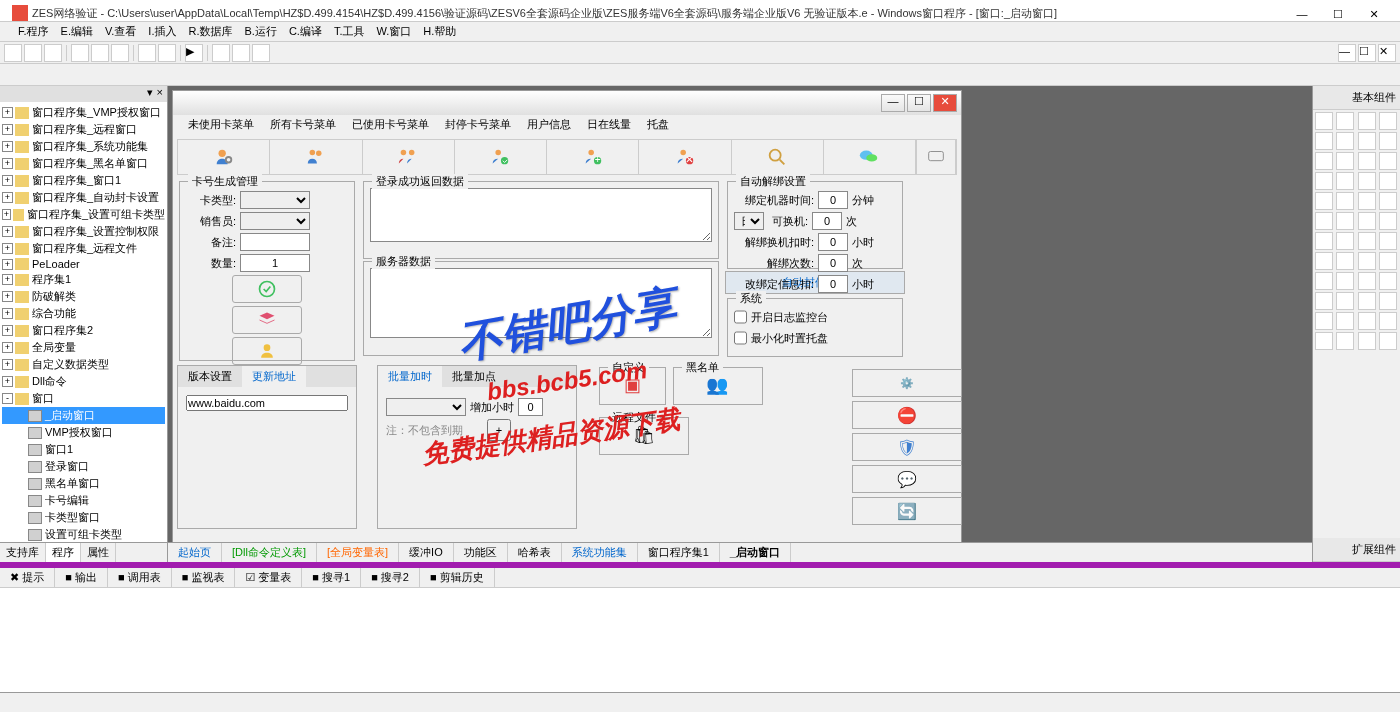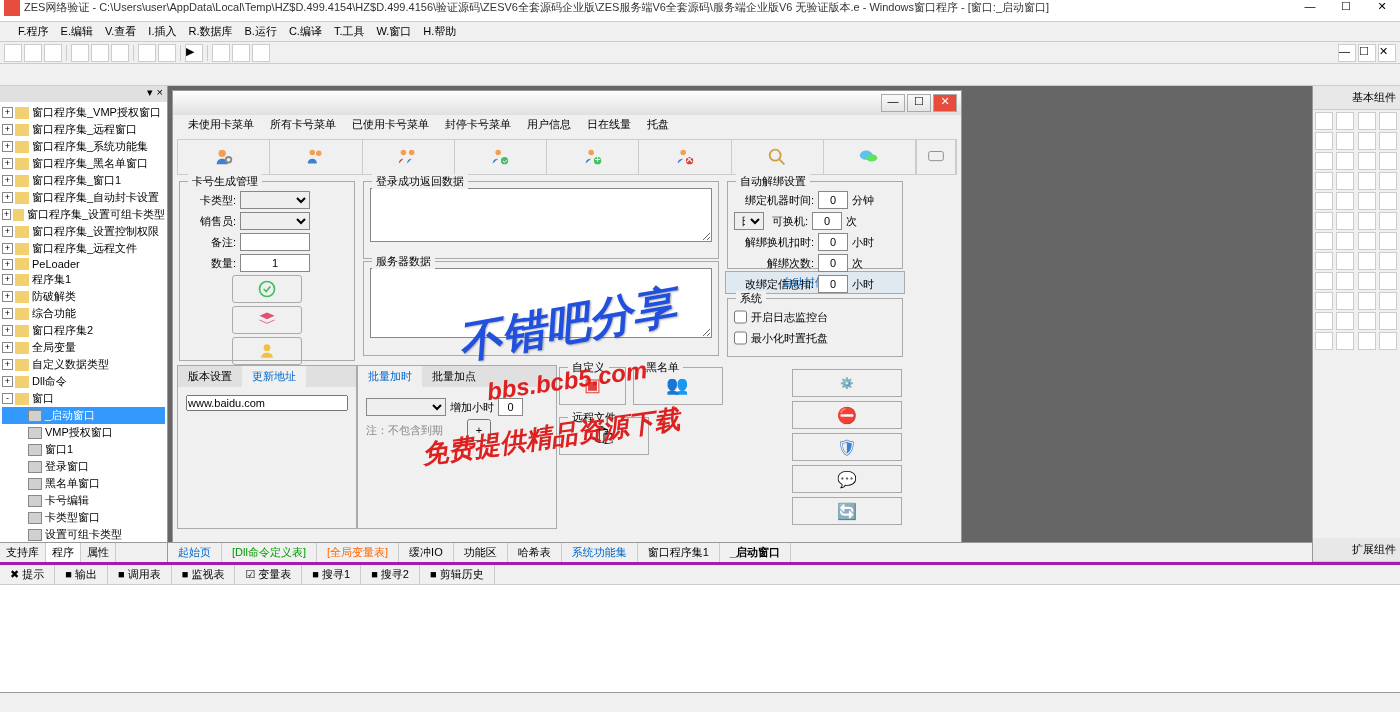--- a/index.html
+++ b/index.html
@@ -1,17 +1,17 @@
 <!DOCTYPE html>
 <html><head>
 <meta charset="utf-8">
 <style>
 *{margin:0;padding:0;box-sizing:border-box;font-family:"Microsoft YaHei",SimSun,sans-serif;font-size:11px}
 body{background:#f0f0f0;width:1400px;height:712px;overflow:hidden;position:relative}
-.titlebar{height:22px;background:#fff;display:flex;align-items:flex-start;padding:0 4px;border-bottom:1px solid #ccc}
+.titlebar{height:22px;background:#fff;display:flex;align-items:flex-end;padding:0 12px;border-bottom:1px solid #ccc}
 .titlebar .icon{width:16px;height:16px;background:#e74c3c;margin-right:4px}
 .titlebar .title{flex:1;color:#333}
 .titlebar .winbtns{display:flex;gap:8px}
 .titlebar .winbtns span{width:28px;text-align:center;cursor:pointer}
 .menubar{height:20px;background:#f0f0f0;display:flex;padding:0 12px;border-bottom:1px solid #ccc}
 .menubar .mi{padding:2px 6px;cursor:pointer}
 .toolbar{height:22px;background:#f0f0f0;display:flex;align-items:center;padding:0 4px;border-bottom:1px solid #ccc;gap:2px}
 .toolbar .tb{width:18px;height:18px;border:1px solid #ccc;background:#fff;cursor:pointer}
 .toolbar .sep{width:1px;height:16px;background:#ccc;margin:0 2px}
 .toolbar-right{margin-left:auto;display:flex;gap:2px}
@@ -57,21 +57,21 @@
 .bottom-tabs{height:20px;background:#f0f0f0;display:flex;border-top:1px solid #999}
 .bottom-tabs .bt{padding:2px 10px;border-right:1px solid #ccc;cursor:pointer}
 .bottom-tabs .bt.blue{color:#0066cc}
 .bottom-tabs .bt.orange{color:#ff6600}
 .bottom-tabs .bt.green{color:#009900}
 .bottom-tabs .bt.bold{font-weight:bold}
 .right-panel{width:88px;background:#f0f0f0;border-left:1px solid #999;display:flex;flex-direction:column}
 .right-panel .rhdr{padding:4px;text-align:right;border-bottom:1px solid #ccc;background:#e8e8e8}
 .comp-grid{display:grid;grid-template-columns:repeat(4,1fr);gap:2px;padding:2px}
 .comp-grid .c{width:18px;height:18px;border:1px solid #ccc;cursor:pointer;background:#fff}
-.bottom-panel{height:130px;border-top:3px solid #a21caf;background:#fff;display:flex;flex-direction:column}
+.bottom-panel{height:130px;border-top:6px solid #a21caf;background:#fff;display:flex;flex-direction:column}
 .bp-tabs{height:20px;display:flex;background:#f0f0f0;border-bottom:1px solid #ccc}
 .bp-tabs .bp{padding:2px 10px;border-right:1px solid #ccc;cursor:pointer}
 .bp-content{flex:1;background:#fff}
 .statusbar{height:20px;background:#f0f0f0;border-top:1px solid #999}
 .watermark{position:absolute;top:50%;left:50%;transform:translate(-50%,-50%) rotate(-10deg);font-size:44px;color:#2050dd;font-weight:bold;font-style:italic;pointer-events:none;z-index:100;text-shadow:1px 1px 2px rgba(0,0,0,0.3)}
 .watermark2{position:absolute;top:62%;left:50%;transform:translate(-50%,-50%) rotate(-8deg);font-size:24px;color:#dd2020;font-weight:bold;font-style:italic;pointer-events:none;z-index:100}
 .watermark3{position:absolute;top:74%;left:48%;transform:translate(-50%,-50%) rotate(-8deg);font-size:26px;color:#dd2020;font-weight:bold;font-style:italic;pointer-events:none;z-index:100}
 .big-btn{width:110px;height:28px;border:1px solid #aaa;margin:4px auto;display:flex;align-items:center;justify-content:center;cursor:pointer}
 .ind{display:inline-block;width:13px}
 </style>
@@ -471,21 +471,21 @@
                     <span>开启日志监控台</span>
                   </div>
                 <div class="row">
                     <input type="checkbox" style="">
                     <span>最小化时置托盘</span>
                   </div>
               </div>
             </div>
           </div>
 
-          <div style="display:grid;grid-template-columns:180px 200px 200px 180px;gap:0;margin-top:2px">
+          <div style="display:grid;grid-template-columns:180px 200px 200px 180px;gap:20px;margin-top:2px">
             <div class="tab-ctrl">
               <div class="tabs">
                   <div class="t">版本设置</div>
                   <div class="t active">更新地址</div>
                 </div>
               <div class="body"><input style="width: 100%;" value="www.baidu.com"></div>
             </div>
             <div class="tab-ctrl">
               <div class="tabs">
                   <div class="t active" style="color:#0066cc">批量加时</div>

